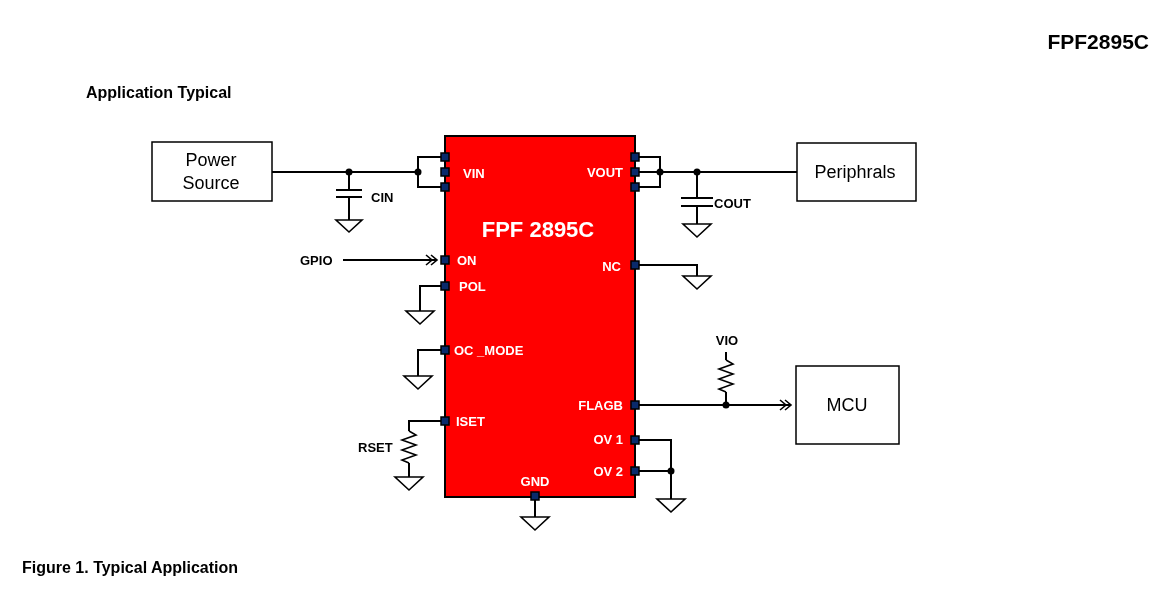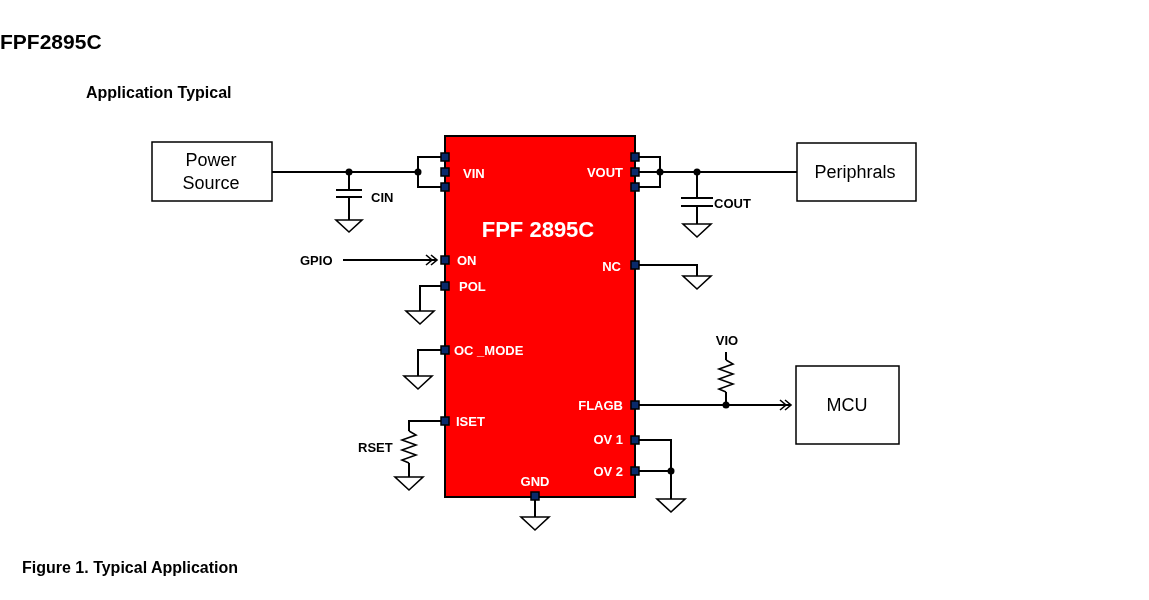--- a/index.html
+++ b/index.html
@@ -1,18 +1,18 @@
 <!DOCTYPE html>
 <html><head>
 <meta charset="utf-8">
 <style>
   html, body { margin: 0; padding: 0; background: #ffffff; }
   body { width: 1149px; height: 600px; position: relative; overflow: hidden;
          font-family: "Liberation Sans", sans-serif; color: #000; }
-  .doc-title { position: absolute; left: 0; width: 1149px; top: 30px; text-align: left;
+  .doc-title { position: absolute; left: 0; width: 1149px; top: 30px; text-align: right;
                font-weight: bold; font-size: 21px; }
   .section-title { position: absolute; left: 86px; top: 84px; font-weight: bold; font-size: 16px; }
   .caption { position: absolute; left: 0; width: 1130px; top: 559px; 
              font-weight: bold; font-size: 16px; padding-left: 22px; }
   svg { position: absolute; left: 0; top: 0; }
   .wire { stroke: #000; stroke-width: 2; fill: none; }
   .thin { stroke: #000; stroke-width: 1.6; fill: none; }
   .box { fill: #fff; stroke: #000; stroke-width: 1.5; }
   .boxtext { font-family: "Liberation Sans", sans-serif; font-size: 18px; fill: #000; }
   .pinlabel { font-family: "Liberation Sans", sans-serif; font-size: 13px; font-weight: bold; fill: #fff; }

